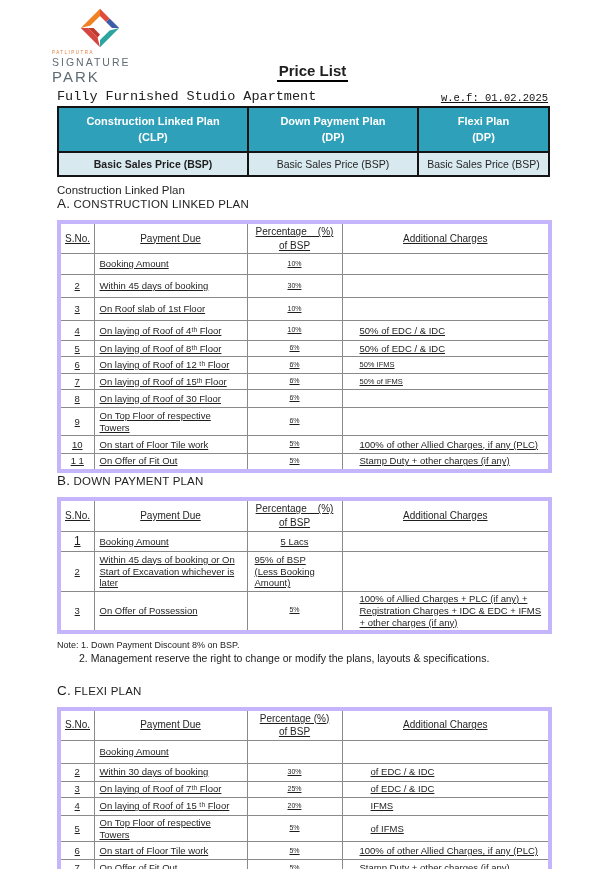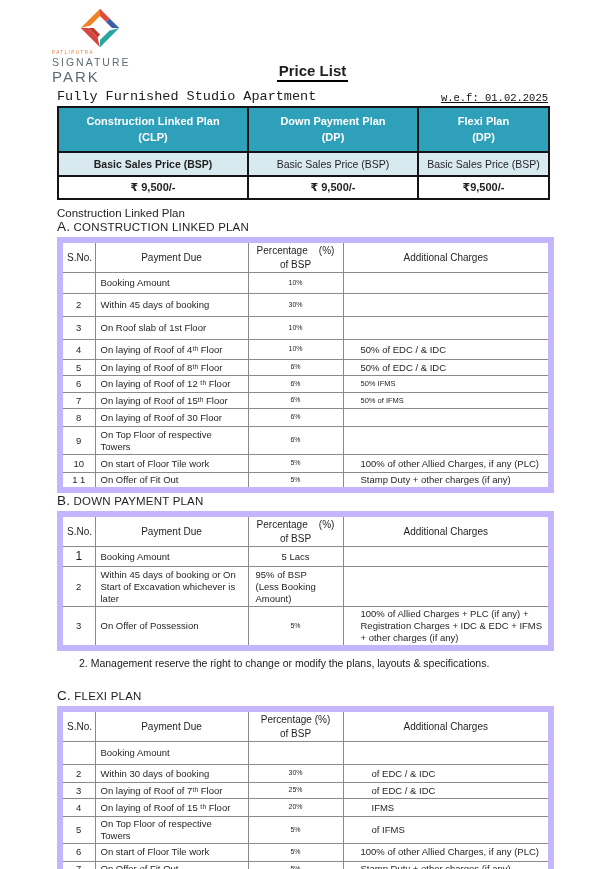--- a/index.html
+++ b/index.html
@@ -37,21 +37,21 @@
   .plans-price td{font-weight:bold;font-size:11px;height:19px;}
 
   
   .clp-caption{font-size:11.5px;margin-top:7px;}
   .sec-head{font-size:11.5px;letter-spacing:.2px;}
   .sec-head .pfx{font-size:13.5px;}
   .sec-b{margin-top:0;}
   .sec-c{margin-top:19px;}
 
   
-  .pay-table{width:491px;margin-top:3px;border:6px solid #c4b5fd;}
+  .pay-table{width:491px;margin-top:9px;border:4px solid #c4b5fd;text-decoration:underline;}
   .pay-table th,.pay-table td{border:1px solid #8a8a8a;vertical-align:middle;padding:1px 4px;}
   .pay-table th{font-weight:normal;font-size:10px;text-align:center;white-space:pre-wrap;line-height:1.35;}
   .pay-table td{font-size:9.5px;white-space:pre-line;line-height:1.25;}
   .pay-table col.c-sno{width:35px;}
   .pay-table col.c-due{width:153px;}
   .pay-table col.c-pct{width:95px;}
   .pay-table col.c-add{width:208px;}
   td.col-sno{text-align:center;}
   td.col-due{text-align:left;padding-left:5px;}
   td.col-pct{text-align:center;}
@@ -115,25 +115,20 @@
       <td>
         <div>Flexi Plan</div>
         <div>(DP)</div>
       </td>
     </tr>
     <tr class="plans-bsp">
       <td class="bold">Basic Sales Price (BSP)</td>
       <td>Basic Sales Price (BSP)</td>
       <td>Basic Sales Price (BSP)</td>
     </tr>
-    <tr class="plans-price">
-      <td>₹ 9,500/-</td>
-      <td>₹ 9,500/-</td>
-      <td>₹9,500/-</td>
-    </tr>
   </tbody>
     </table>
 
   <div class="clp-caption">Construction Linked Plan</div>
 
   <div class="sec-head">
     <span class="pfx">A.</span>
     <span>CONSTRUCTION LINKED PLAN</span>
   </div>
   <table class="pay-table">
@@ -260,20 +255,21 @@
         <tr style="height: 40px;">
           <td class="col-sno">3</td>
           <td class="col-due">On Offer of Possession</td>
           <td class="col-pct pct-sm">5%</td>
           <td class="col-add">100% of Allied Charges + PLC (if any) + Registration Charges + IDC &amp; EDC + IFMS + other charges (if any)</td>
         </tr>
       </tbody>
   </table>
 
   <div class="notes">
+    <div class="note1">Note: 1. Down Payment Discount 8% on BSP.</div>
     <div class="note2">2. Management reserve the right to change or modify the plans, layouts &amp; specifications.</div>
   </div>
 
   <div class="sec-head sec-c">
     <span class="pfx">C.</span>
     <span>FLEXI PLAN</span>
   </div>
   <table class="pay-table">
     <colgroup>
         <col class="c-sno">

